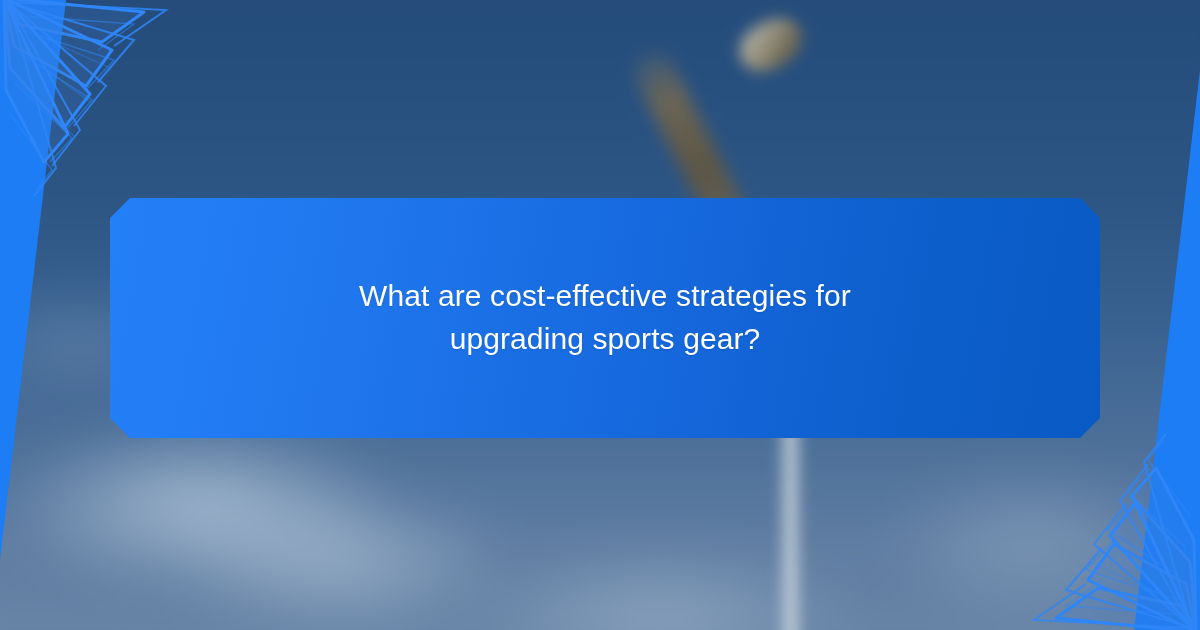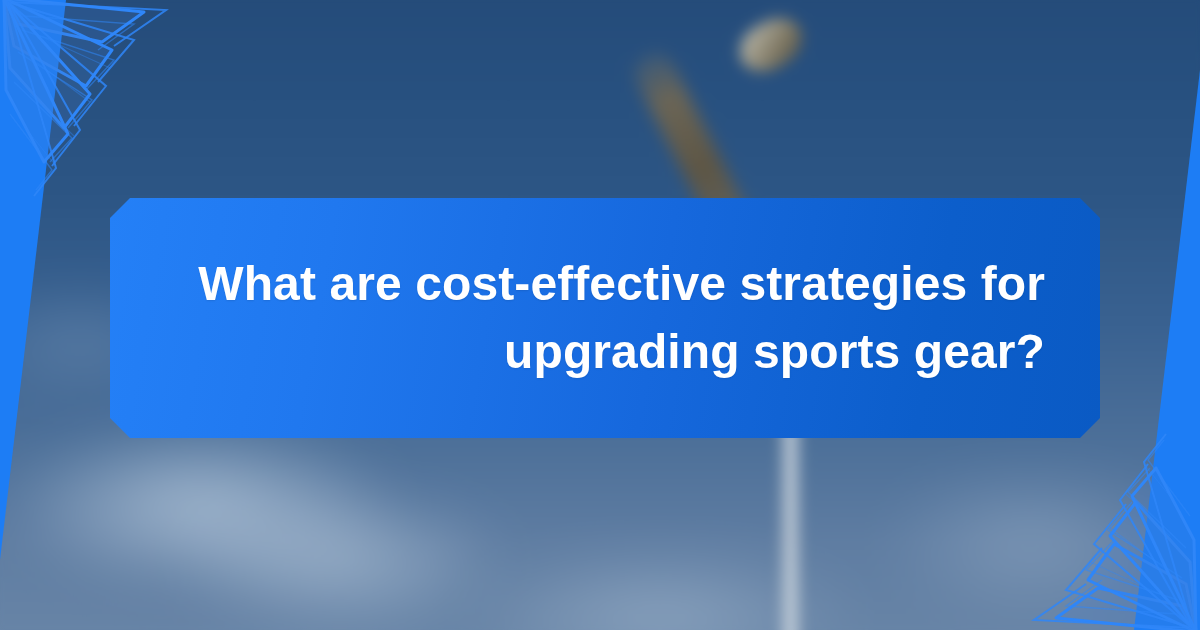--- a/index.html
+++ b/index.html
@@ -146,25 +146,25 @@
       0 220px,
       0 20px
     );
     box-shadow: 0 10px 34px rgba(10, 34, 70, 0.30);
     display: flex;
     align-items: center;
     justify-content: center;
   }
   .banner-text {
     width: 880px;
-    text-align: right;
+    text-align: center;
     color: #ffffff;
-    font-size: 48px;
+    font-size: 30px;
     line-height: 1.42;
-    font-weight: 700;
+    font-weight: 400;
     letter-spacing: .1px;
     text-shadow: 0 1px 2px rgba(0,0,0,0.10);
     white-space: pre-line;
   }
 </style>
 </head>
 <body>
 
 <div id="card">
 

